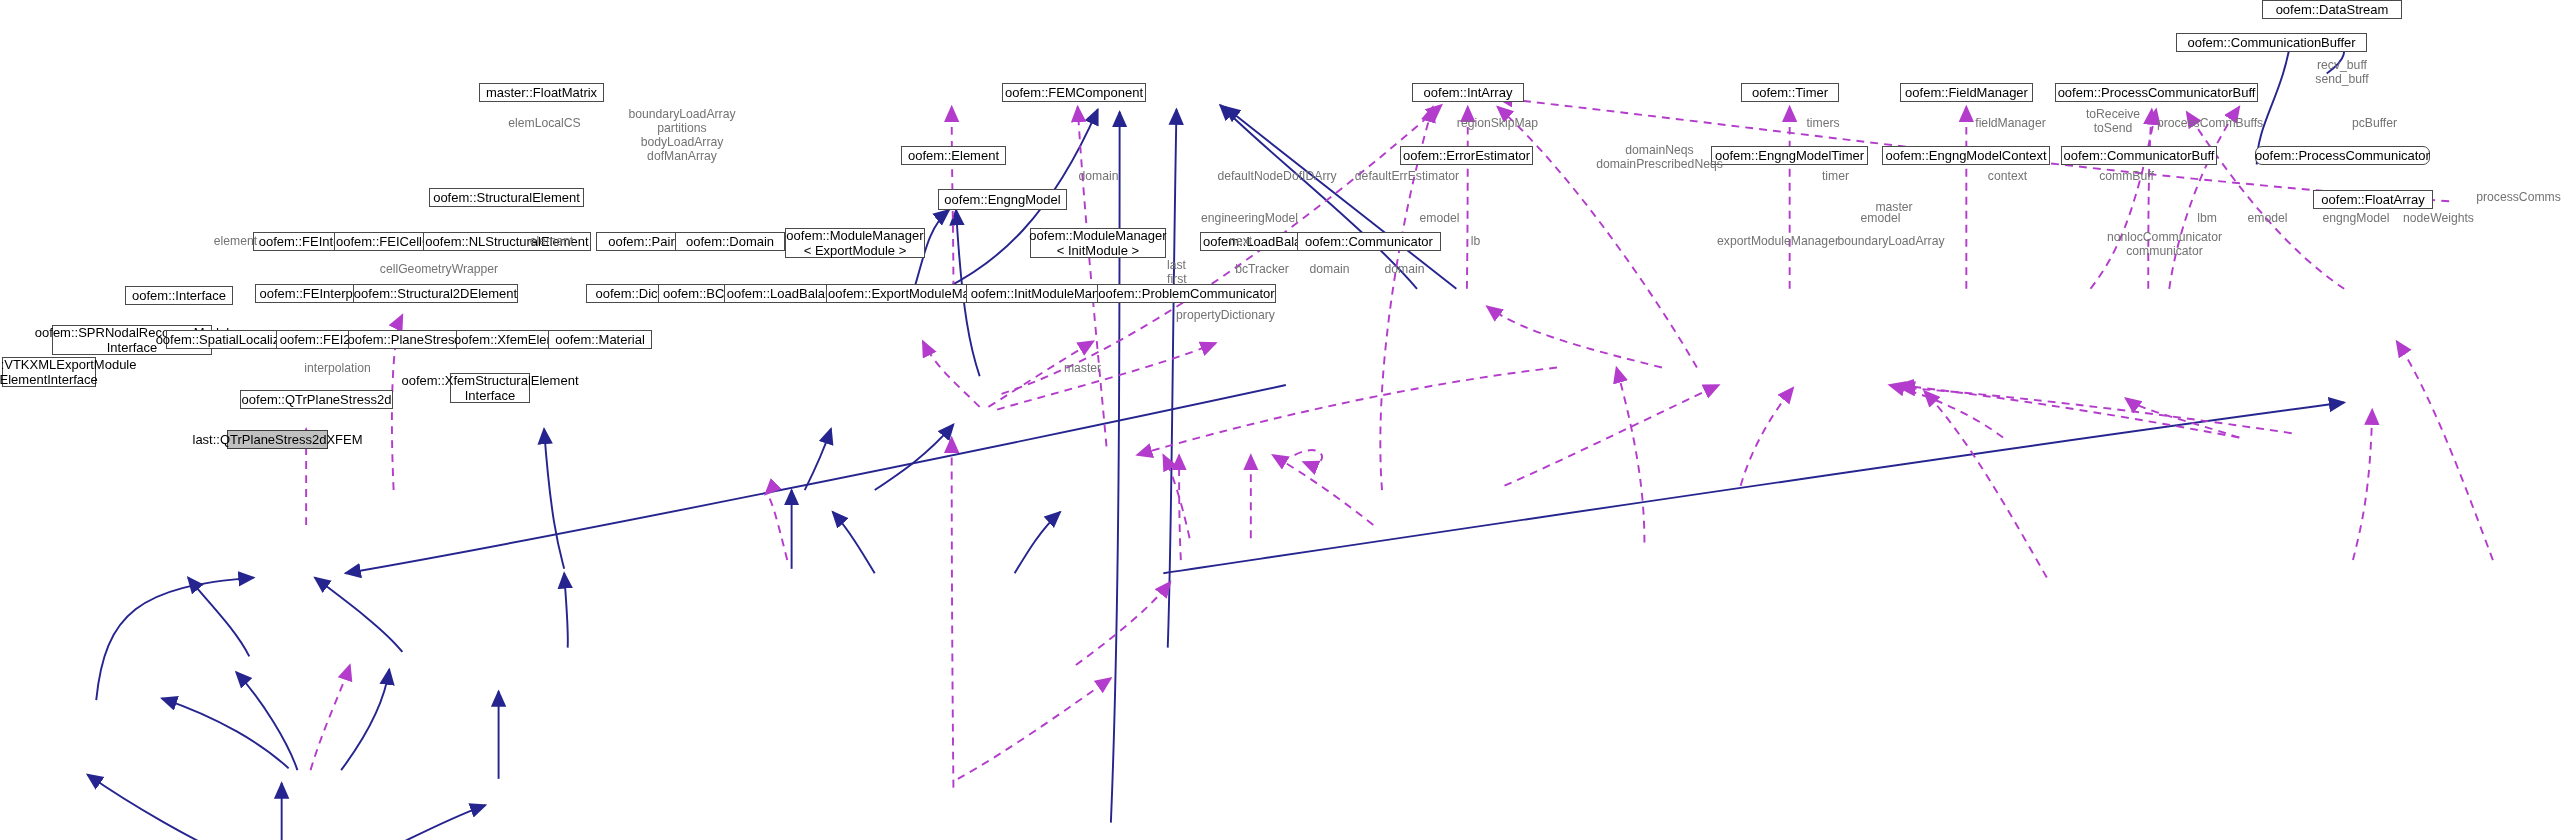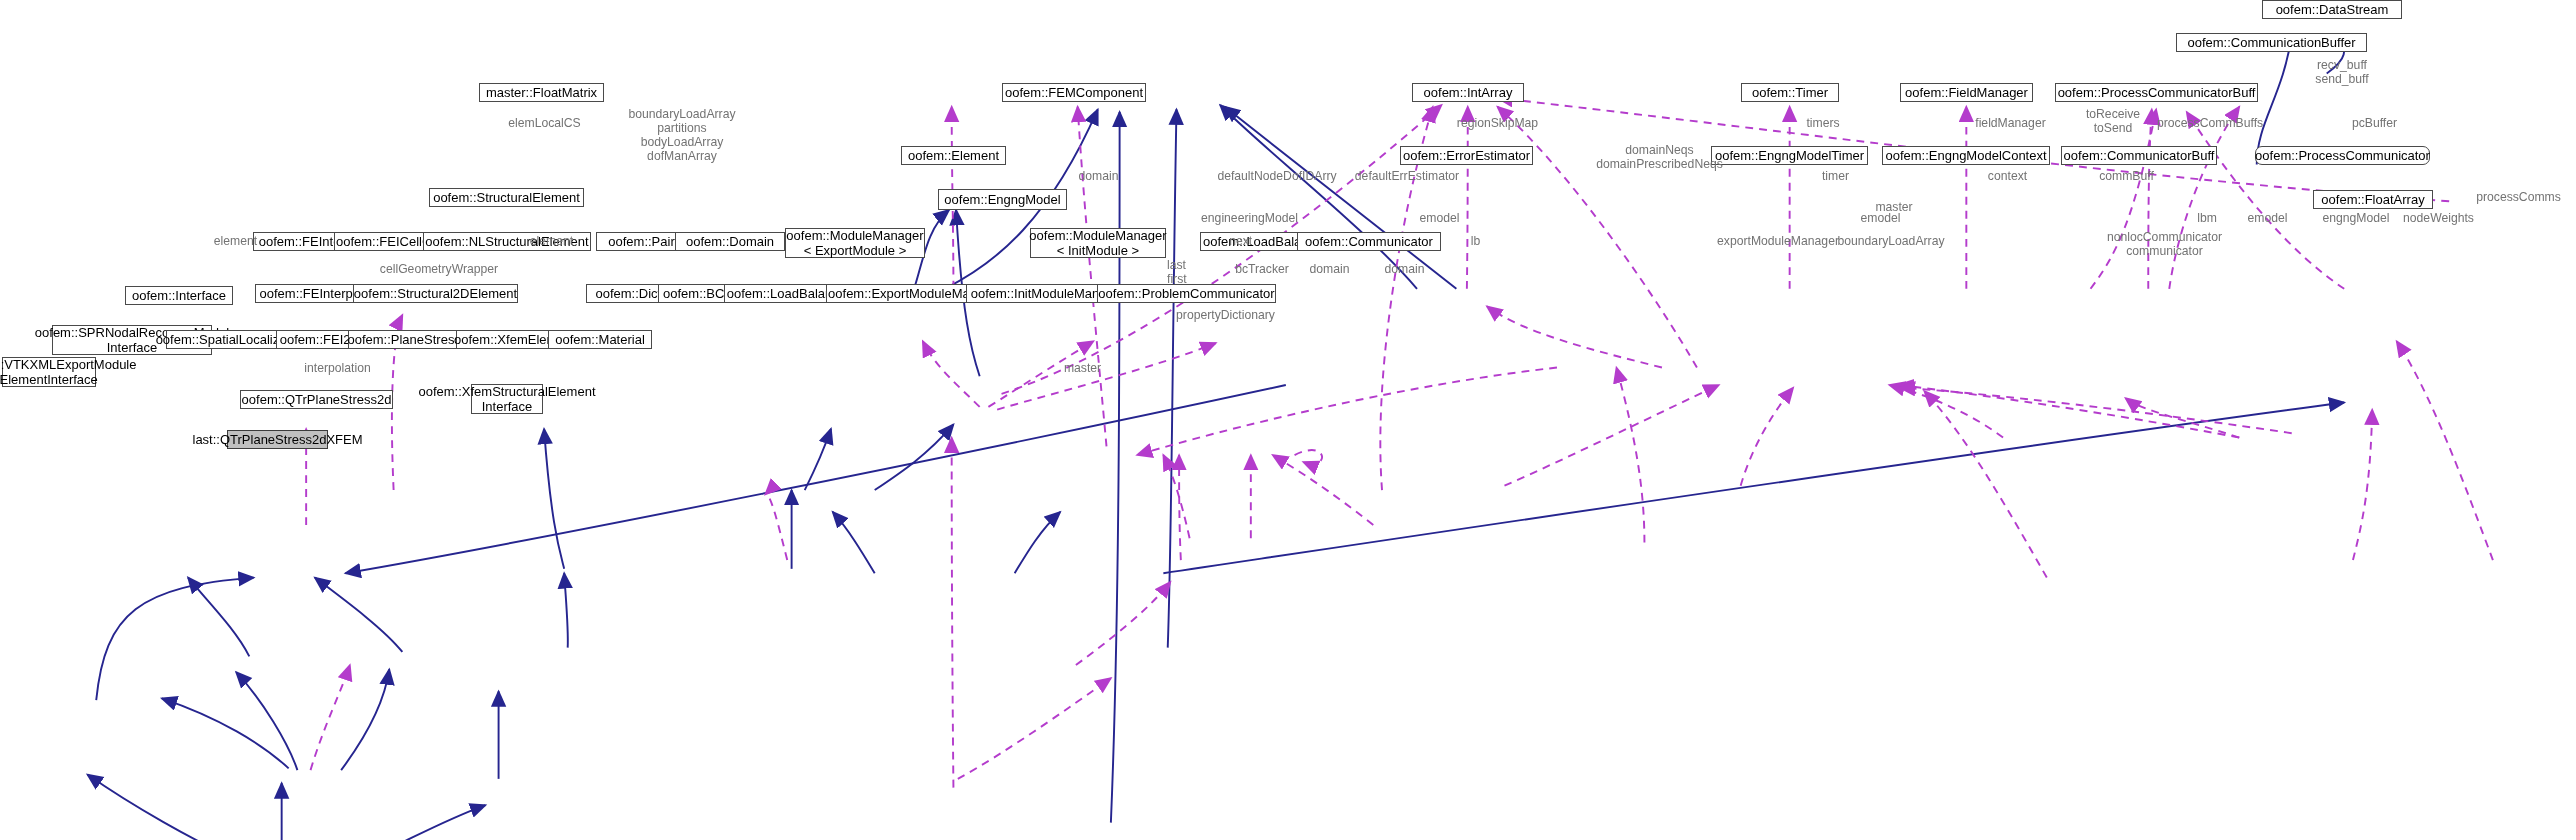--- a/index.html
+++ b/index.html
@@ -282,21 +282,21 @@
 
   <div class="node" style="left:456px;top:330px;width:168px;height:19px;">oofem::XfemElementInterface</div>
 
   <div class="node" style="left:548px;top:330px;width:104px;height:19px;">oofem::Material</div>
 
   <div class="node" style="left:1.7px;top:357px;width:94px;height:30px;">oofem::VTKXMLExportModule
 ElementInterface</div>
 
   <div class="node" style="left:240px;top:390px;width:153px;height:19px;">oofem::QTrPlaneStress2d</div>
 
-  <div class="node" style="left:450px;top:384px;width:72px;height:30px;margin-left:21px;">oofem::XfemStructuralElement
+  <div class="node" style="left:450px;top:373px;width:80px;height:30px;">oofem::XfemStructuralElement
 Interface</div>
 
   <div class="node highlight" style="left:227px;top:430px;width:101px;height:19px;">last::QTrPlaneStress2dXFEM</div>
 
   <div class="edge-label" style="left:2302px;top:58px;width:80px;">recv_buff
 send_buff</div>
 
   <div class="edge-label" style="left:505px;top:116px;width:79px;">elemLocalCS</div>
 
   <div class="edge-label" style="left:626px;top:107px;width:112px;">boundaryLoadArray

